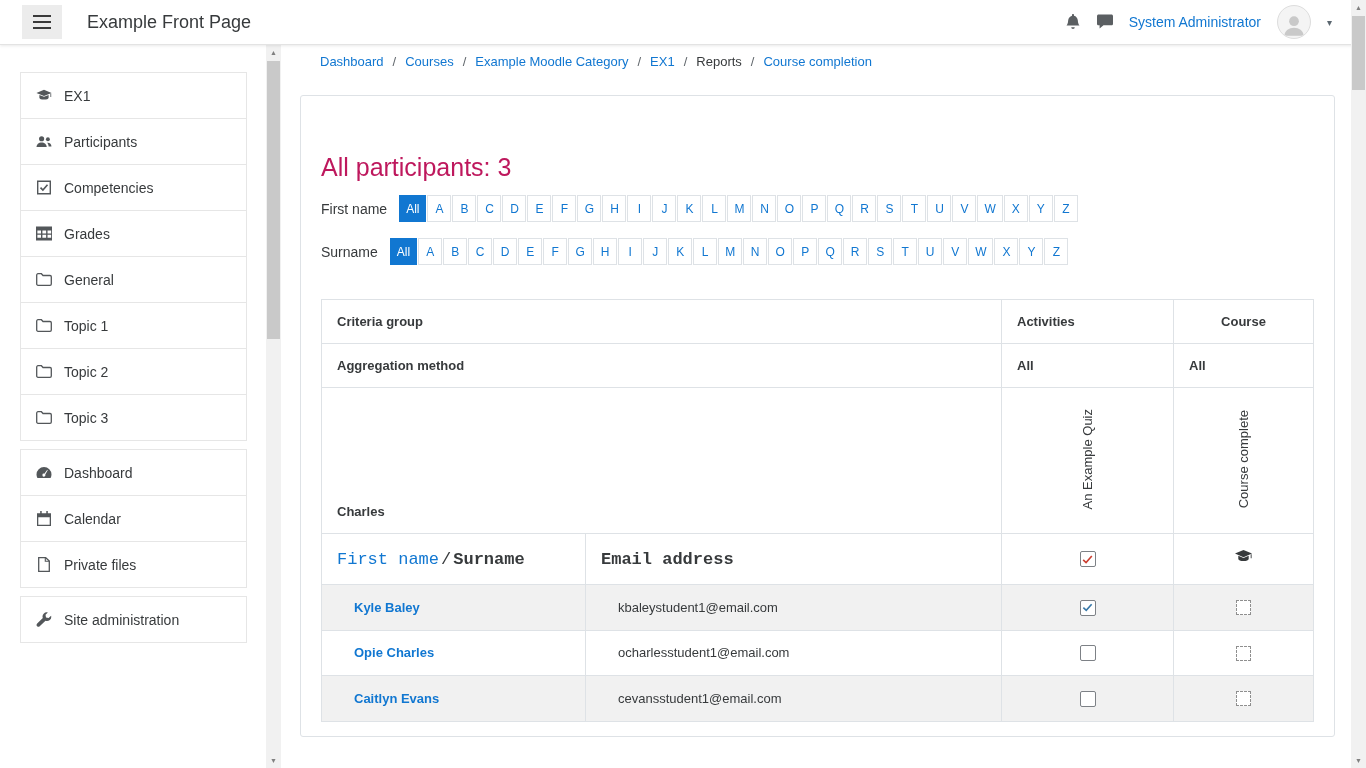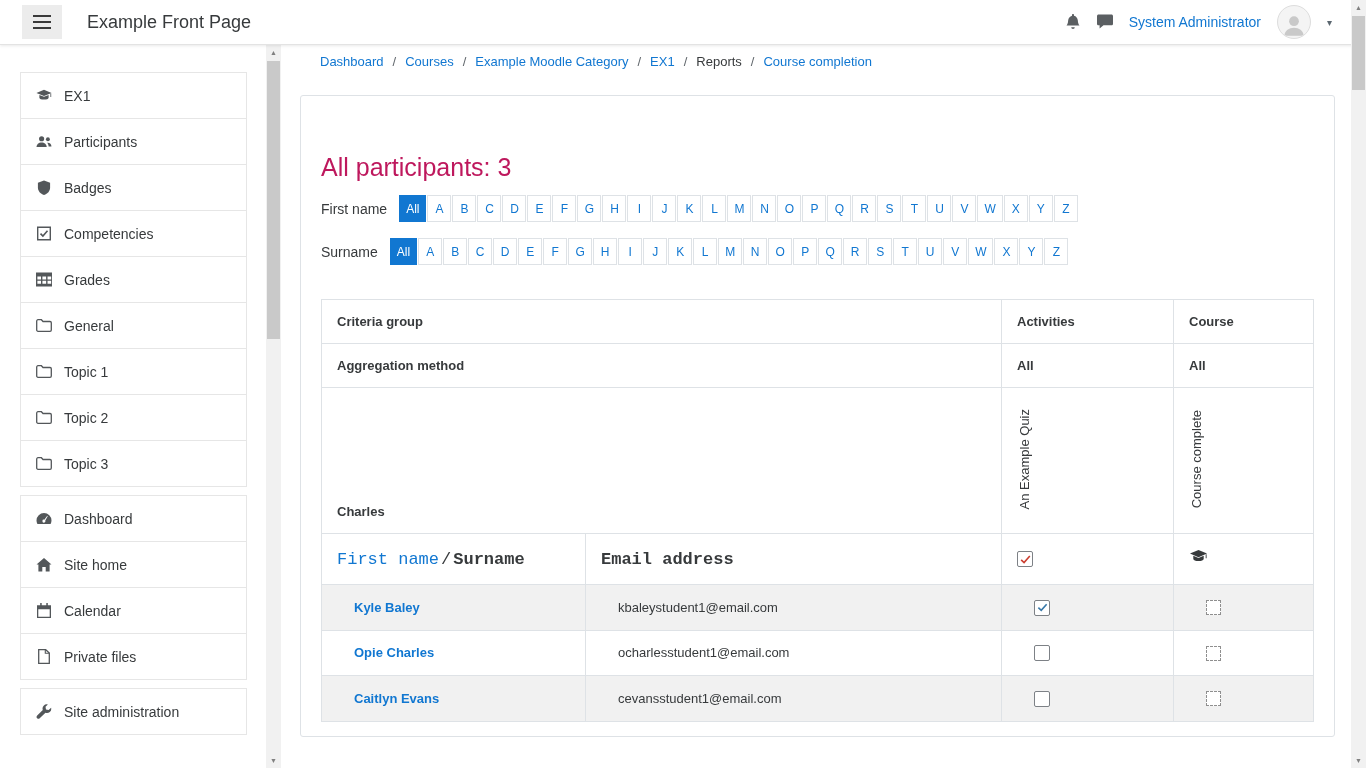--- a/index.html
+++ b/index.html
@@ -64,21 +64,21 @@
     border:1px solid #dee2e6;text-decoration:none;cursor:pointer;}
   .letter.sel{background:#1177d1;border-color:#1177d1;color:#fff;}
 
   
   table.ctable{margin-top:34px;border-collapse:collapse;width:992px;table-layout:fixed;}
   .ctable col.c1{width:264px}.ctable col.c2{width:416px}
   .ctable col.c3{width:172px}.ctable col.c4{width:140px}
   .ctable td{border:1px solid #dee2e6;padding:14px 15px;font-size:13px;color:#373a3c;
     background:#fff;vertical-align:middle;}
   .ctable .bold{font-weight:bold;}
-  .ctable .center{}
+  .ctable .center{text-align:center;}
   .criteria-row td{height:146px;}
   .criteria-row .vbottom{vertical-align:bottom;}
   .vtext{display:inline-block;writing-mode:vertical-rl;transform:rotate(180deg);
     font-size:13px;color:#373a3c;white-space:nowrap;}
   .cols-row td{font-size:17px;padding:15px 15px;font-family:Liberation Mono, monospace;}
   .cols-row .link{color:#1177d1;text-decoration:none;cursor:pointer;}
   .cols-row .dark{color:#373a3c;font-weight:bold;text-decoration:none;cursor:pointer;}
   .cols-row .nsep{color:#373a3c;margin:0 2px;}
   #student-rows td{padding:14px 32px;}
   #student-rows tr.odd td{background:#f1f1f1;}
@@ -146,28 +146,20 @@
                 <circle cx="6.3" cy="3.9" r="2.9"></circle>
                 <path d="M.6 13.3c0-3.1 2.4-5.1 5.7-5.1s5.7 2 5.7 5.1z"></path>
                 <circle cx="13.4" cy="4.4" r="2.2"></circle>
                 <path d="M13.2 8.3c2.5 0 4.2 1.8 4.2 4.3h-3.2c0-1.7-.6-3.2-1.7-4.2z"></path>
               </svg>
             </span>
             <span>Participants</span>
           </a>
           <a class="sitem">
             <span class="sicon">
-              <svg viewBox="0 0 14 16">
-                <path d="M7 .5 13.5 3v4.6c0 4.2-2.6 6.9-6.5 8.4C3.1 14.5.5 11.8.5 7.6V3z"></path>
-              </svg>
-            </span>
-            <span>Badges</span>
-          </a>
-          <a class="sitem">
-            <span class="sicon">
               <svg viewBox="0 0 15 15">
                 <path d="M1.2 1.2h12.6v12.6H1.2z" fill="none" stroke="currentColor" stroke-width="1.4"></path>
                 <path d="M4 7.6l2.4 2.5L11 4.8" fill="none" stroke="currentColor" stroke-width="1.6"></path>
               </svg>
             </span>
             <span>Competencies</span>
           </a>
           <a class="sitem">
             <span class="sicon">
               <svg viewBox="0 0 15 13" fill-rule="evenodd">
@@ -210,28 +202,20 @@
           </a>
         </div>
         <div class="sgroup">
           <a class="sitem">
             <span class="sicon">
               <svg viewBox="0 0 16 12">
                 <path d="M8 .5A7.5 7.5 0 0 0 .5 8c0 1.3.3 2.4.9 3.5h13.2c.6-1.1.9-2.2.9-3.5A7.5 7.5 0 0 0 8 .5zm3.7 3.2L9.3 8.1a1.5 1.5 0 1 1-1-.9l3-4z"></path>
               </svg>
             </span>
             <span>Dashboard</span>
-          </a>
-          <a class="sitem">
-            <span class="sicon">
-              <svg viewBox="0 0 16 14">
-                <path d="M8 .5l7.5 6.6h-1.9V14h-3.9V9.4H6.3V14H2.4V7.1H.5z"></path>
-              </svg>
-            </span>
-            <span>Site home</span>
           </a>
           <a class="sitem">
             <span class="sicon">
               <svg viewBox="0 0 14 15">
                 <path d="M0 2.2h14V15H0zm1.3 4v7.5h11.4V6.2z" fill-rule="evenodd"></path>
                 <path d="M3.2 0h1.5v3.4H3.2zM9.3 0h1.5v3.4H9.3z"></path>
               </svg>
             </span>
             <span>Calendar</span>
           </a>

